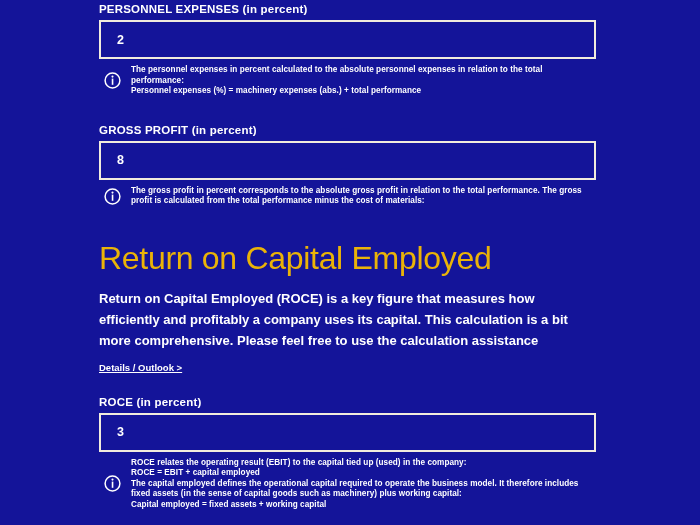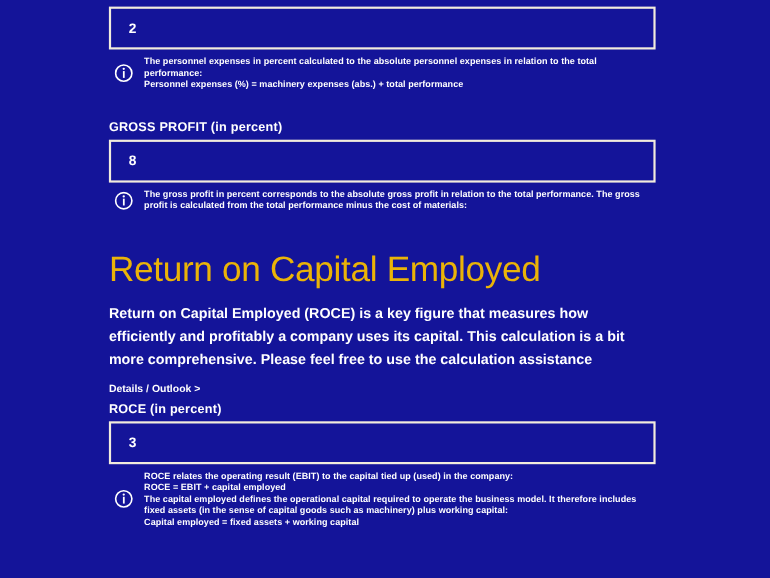--- a/index.html
+++ b/index.html
@@ -96,31 +96,33 @@
     color: #ffffff;
     margin: 11px 0 0 0;
     width: 490px;
   }
   .link {
     display: inline-block;
     margin-top: 11px;
     font-size: 9.5px;
     font-weight: bold;
     color: #ffffff;
+    text-decoration: underline;
     cursor: pointer;
   }
 
   .spacer-lg { height: 26px; }
 </style>
 </head>
 <body>
 
 <div class="page">
 
   <div class="field-group" style="padding-top:2px;">
+    <div class="field-label">PERSONNEL EXPENSES (in percent)</div>
     <input class="text-input" type="text" value="2" style="">
     <div class="info-row">
       <span class="info-icon">
         <svg width="17" height="17" viewBox="0 0 17 17">
           <circle cx="8.5" cy="8.5" r="7.4" fill="none" stroke="#ffffff" stroke-width="1.5"></circle>
           <circle cx="8.5" cy="4.6" r="1.05" fill="#ffffff"></circle>
           <rect x="7.75" y="6.6" width="1.6" height="6.2" fill="#ffffff"></rect>
         </svg>
       </span>
       <div class="info-text">
@@ -148,21 +150,21 @@
       </div>
     </div>
   </div>
 
   <div class="section" style="margin-top:32px;">
     <h1 class="heading">Return on Capital Employed</h1>
     <p class="lede">Return on Capital Employed (ROCE) is a key figure that measures how efficiently and profitably a company uses its capital. This calculation is a bit more comprehensive. Please feel free to use the calculation assistance</p>
     <a class="link">Details / Outlook &gt;</a>
   </div>
 
-  <div class="field-group" style="margin-top:4px;">
+  <div class="field-group" style="margin-top:20px;">
     <div class="field-label">ROCE (in percent)</div>
     <input class="text-input" type="text" value="3" style="">
     <div class="info-row">
       <span class="info-icon">
         <svg width="17" height="17" viewBox="0 0 17 17">
           <circle cx="8.5" cy="8.5" r="7.4" fill="none" stroke="#ffffff" stroke-width="1.5"></circle>
           <circle cx="8.5" cy="4.6" r="1.05" fill="#ffffff"></circle>
           <rect x="7.75" y="6.6" width="1.6" height="6.2" fill="#ffffff"></rect>
         </svg>
       </span>

